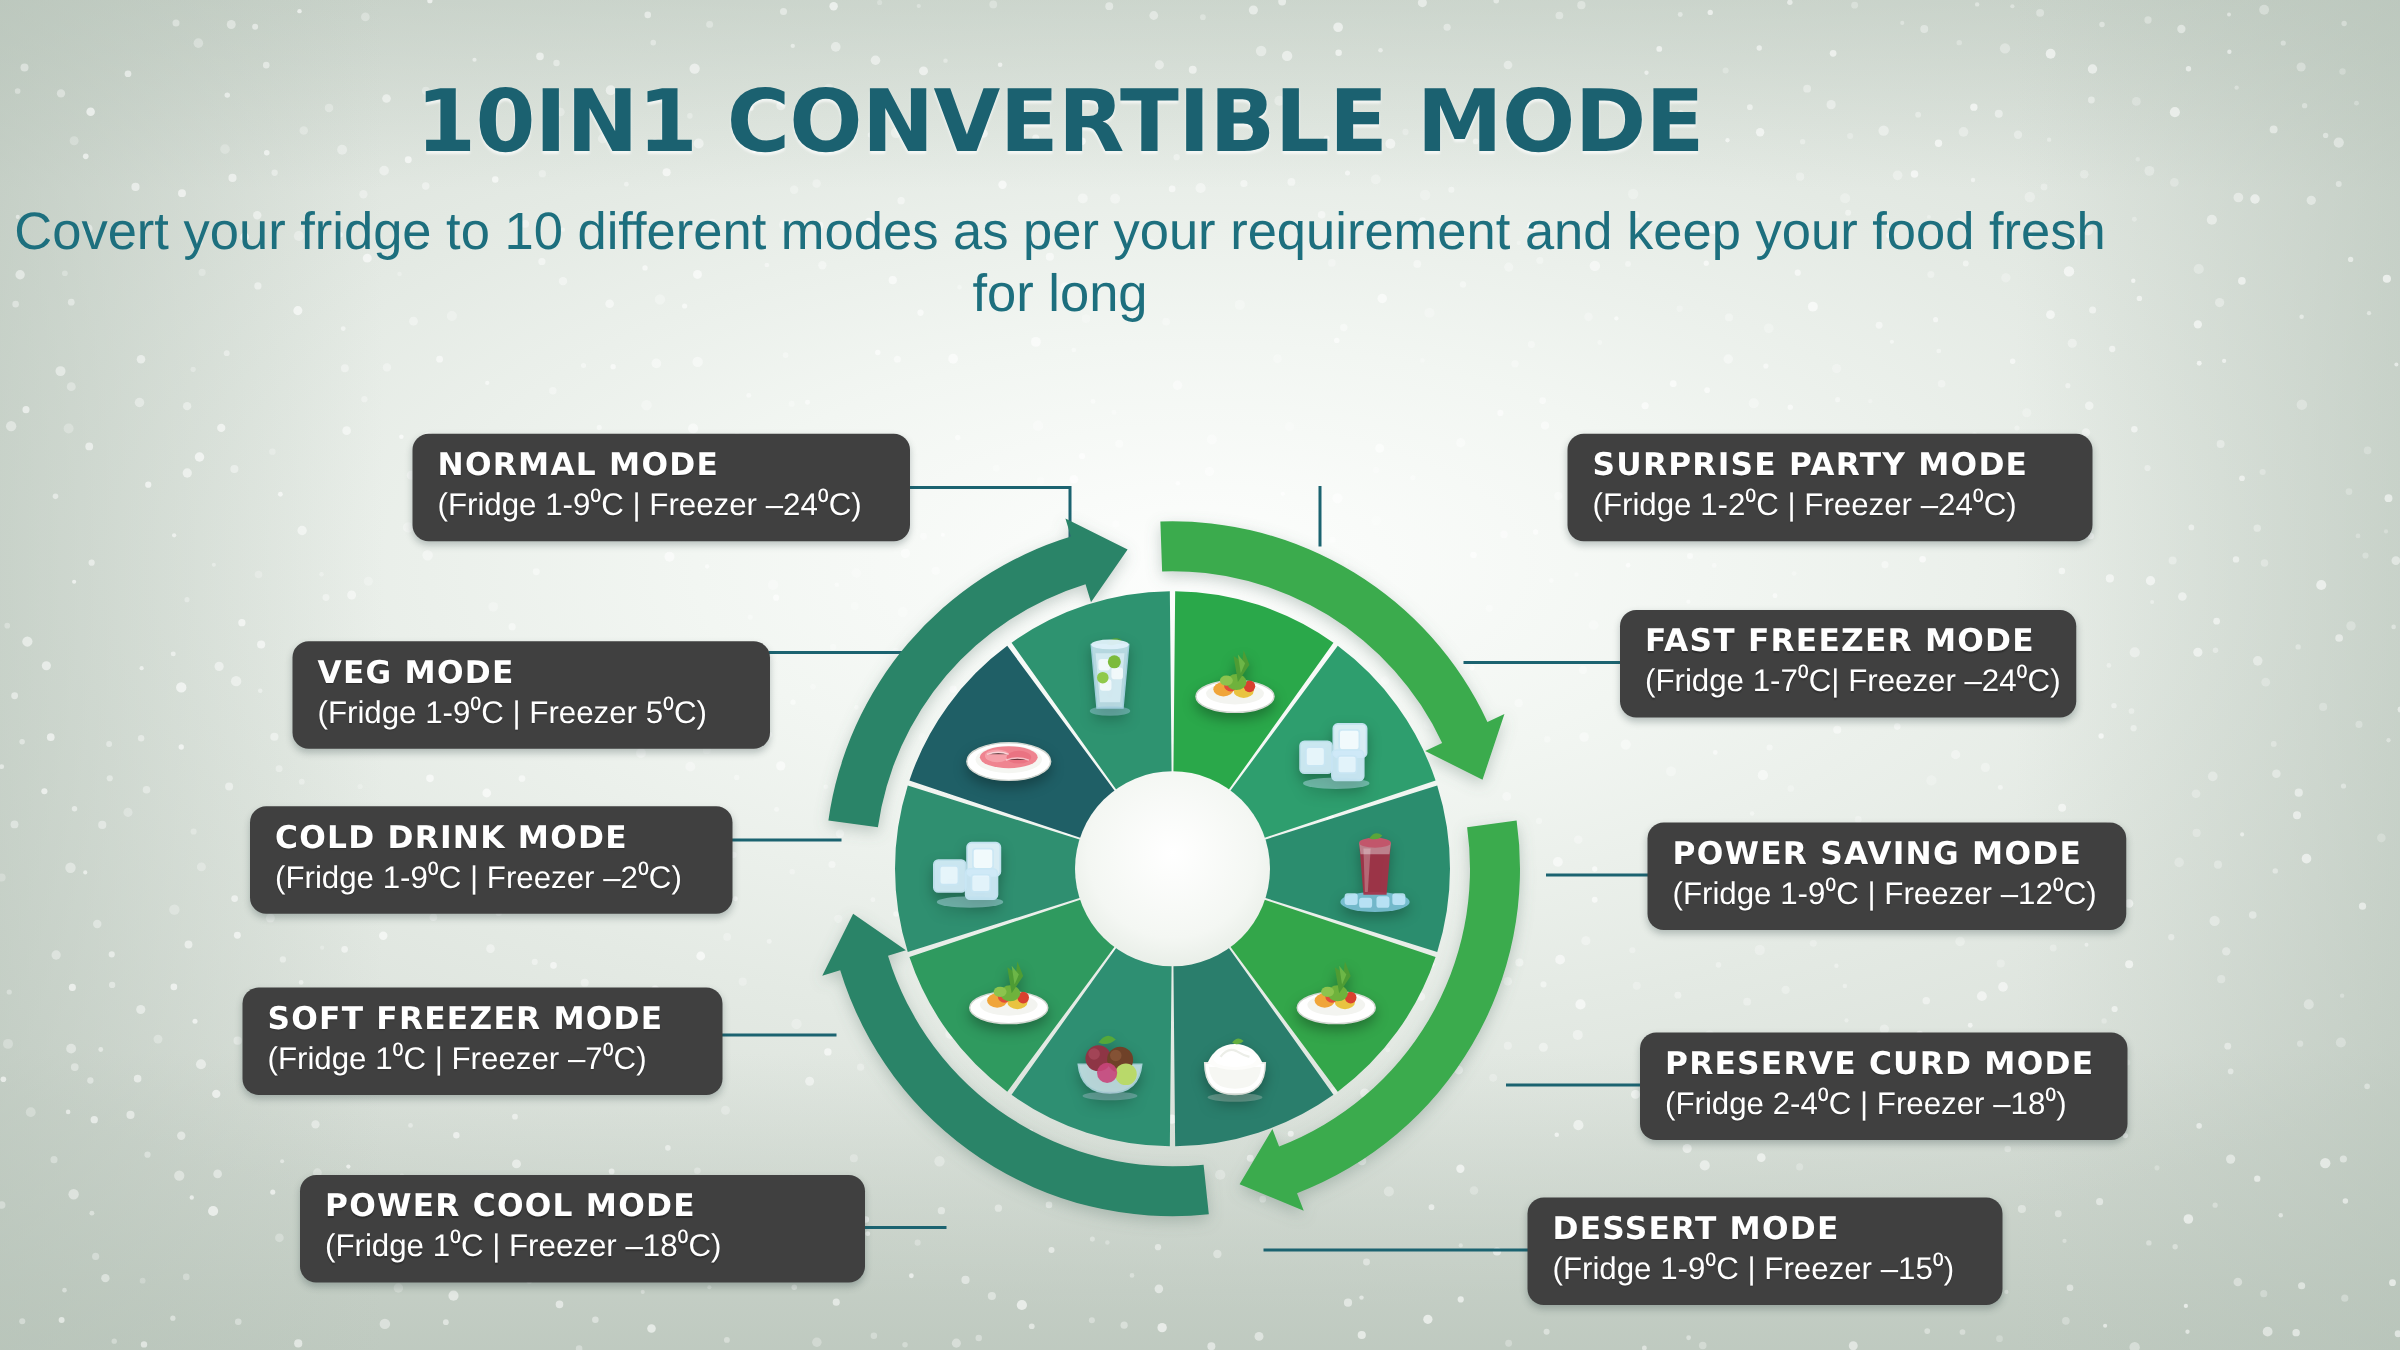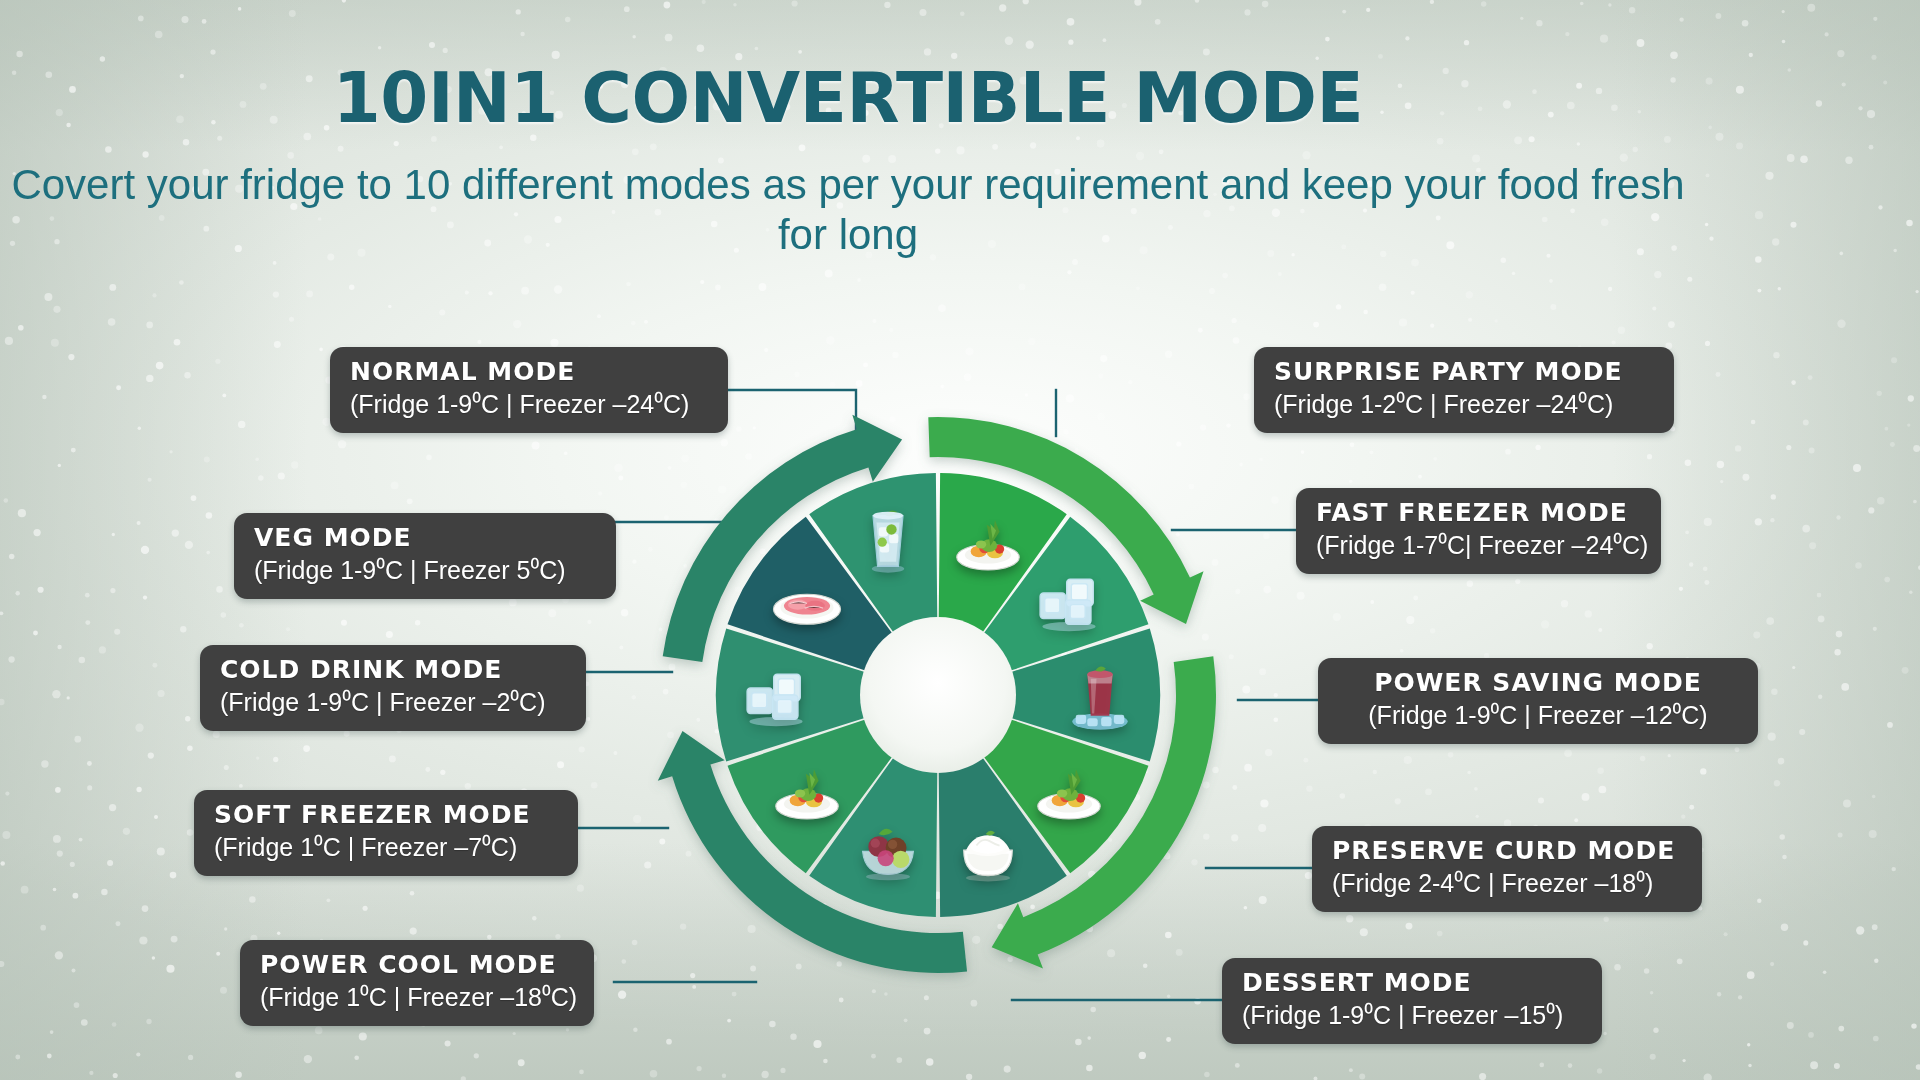--- a/index.html
+++ b/index.html
@@ -1510,34 +1510,34 @@
   <span class="label-sub">(Fridge 1-9⁰C  |  Freezer 5⁰C)</span>
 </div>
 <div class="label-box" style="left:200px;  top:645px;  width:386px;">
   <span class="label-title">COLD DRINK MODE</span>
   <span class="label-sub">(Fridge 1-9⁰C  |  Freezer –2⁰C)</span>
 </div>
 <div class="label-box" style="left:194px;  top:790px;  width:384px;">
   <span class="label-title">SOFT FREEZER MODE</span>
   <span class="label-sub">(Fridge 1⁰C  |  Freezer –7⁰C)</span>
 </div>
-<div class="label-box" style="left:240px;  top:940px;  width:354px;">
+<div class="label-box" style="left:240px;  top:940px;  width:452px;">
   <span class="label-title">POWER COOL MODE</span>
   <span class="label-sub">(Fridge 1⁰C  |  Freezer –18⁰C)</span>
 </div>
 
 <div class="label-box lbl-right" style="left:1254px; top:347px; width:420px;">
   <span class="label-title">SURPRISE PARTY MODE</span>
   <span class="label-sub">(Fridge 1-2⁰C  |  Freezer –24⁰C)</span>
 </div>
 <div class="label-box lbl-right" style="left:1296px; top:488px; width:365px;">
   <span class="label-title">FAST FREEZER MODE</span>
   <span class="label-sub">(Fridge 1-7⁰C|  Freezer –24⁰C)</span>
 </div>
-<div class="label-box lbl-right" style="left:1318px; top:658px; width:440px;text-align:center;">
+<div class="label-box lbl-right" style="left:1318px; top:658px; width:383px;">
   <span class="label-title">POWER SAVING MODE</span>
   <span class="label-sub">(Fridge 1-9⁰C  |  Freezer –12⁰C)</span>
 </div>
 <div class="label-box lbl-right" style="left:1312px; top:826px; width:390px;">
   <span class="label-title">PRESERVE CURD MODE</span>
   <span class="label-sub">(Fridge 2-4⁰C  |  Freezer –18⁰)</span>
 </div>
 <div class="label-box lbl-right" style="left:1222px; top:958px; width:380px;">
   <span class="label-title">DESSERT MODE</span>
   <span class="label-sub">(Fridge 1-9⁰C  |  Freezer –15⁰)</span>

